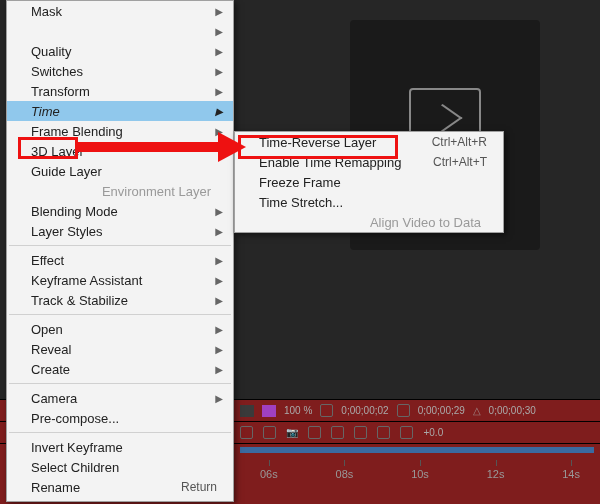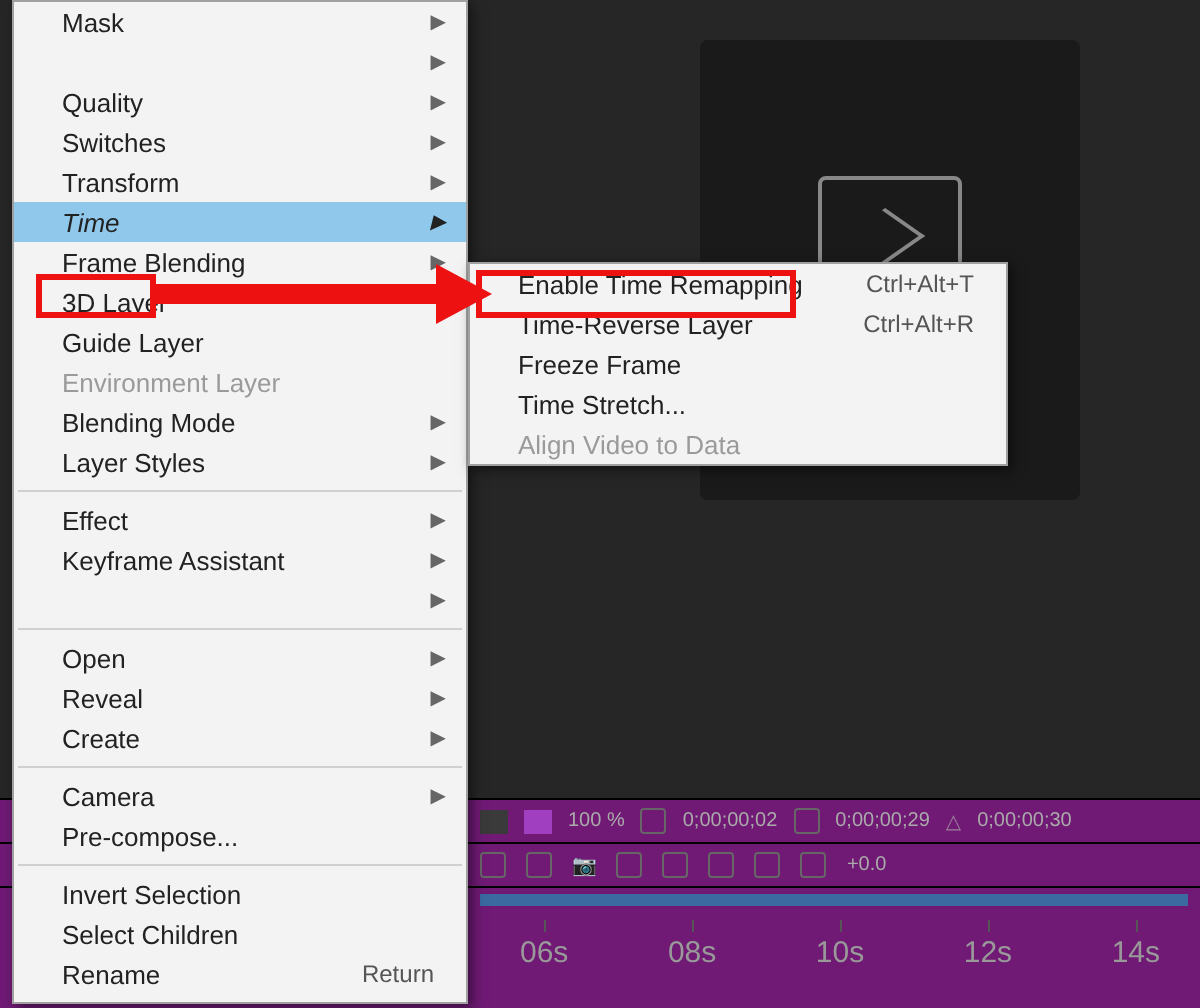--- a/index.html
+++ b/index.html
@@ -5,35 +5,35 @@
   * { box-sizing: border-box; margin: 0; padding: 0; font-family: "Segoe UI", Tahoma, sans-serif; }
   body { background: #262626; width: 600px; height: 504px; overflow: hidden; position: relative; }
   
   .dark-panel { position: absolute; inset: 0; background: #262626; }
   
   .comp-placeholder { position: absolute; left: 350px; top: 20px; width: 190px; height: 230px; background: #1a1a1a; border-radius: 4px; display: flex; flex-direction: column; align-items: center; justify-content: center; }
   .comp-placeholder .icon-box { width: 72px; height: 60px; border: 2px solid #888; border-radius: 4px; position: relative; margin-bottom: 18px; }
   .comp-placeholder .icon-box::after { content:""; position:absolute; left:50%; top:50%; width:22px; height:22px; border-top:2px solid #888; border-right:2px solid #888; transform: translate(-60%,-50%) rotate(45deg) skew(-10deg,-10deg); }
   .comp-placeholder .label { color: #bbb; font-size: 14px; }
   
-  .timeline { position: absolute; left: 0; right: 0; bottom: 0; height: 105px; background: #701a75; border-top: 1px solid #000; color: #aaa; font-size: 10px; }
+  .timeline { position: absolute; left: 0; right: 0; bottom: 0; height: 105px; background: #7f1d1d; border-top: 1px solid #000; color: #aaa; font-size: 10px; }
   .tl-row1 { height: 22px; border-bottom: 1px solid #000; display:flex; align-items:center; padding-left: 240px; gap: 8px; }
   .tl-row1 .swatch { width: 14px; height: 12px; background: #a040c0; }
   .tl-row1 .grey-sw { width: 14px; height: 12px; background: #3a3a3a; }
   .tl-row2 { height: 22px; border-bottom: 1px solid #000; display:flex; align-items:center; padding-left: 240px; gap: 10px; }
   .tl-blue { height: 6px; background: #3a6aa0; margin: 3px 6px 0 240px; }
   .ruler { position: absolute; left: 240px; right: 0; bottom: 12px; height: 24px; display:flex; justify-content: space-between; padding: 0 20px; }
-  .ruler span { color: #999; font-size: 15px; position: relative; }
+  .ruler span { color: #999; font-size: 11px; position: relative; }
   .ruler span::before { content:""; position:absolute; left:50%; top:-8px; width:1px; height:6px; background:#555; }
   
   .menu { position: absolute; background: #f3f3f3; border: 1px solid #a0a0a0; box-shadow: 2px 2px 6px rgba(0,0,0,0.5); font-size: 13px; color: #222; }
   .menu1 { left: 6px; top: 0; width: 228px; height: 502px; }
   .menu-item { display: flex; align-items: center; height: 20px; padding: 0 22px 0 24px; position: relative; white-space: nowrap; }
   .menu-item.hover { background: #90c8ec; font-style: italic; }
-  .menu-item.disabled { color: #9a9a9a; }
+  .menu-item.disabled { color: #9a9a9a; justify-content: flex-end; }
   .menu-item .arrow { position: absolute; right: 10px; font-size: 10px; color: #666; }
   .menu-item.hover .arrow { color: #222; }
   .sep { height: 1px; background: #d0d0d0; margin: 4px 2px; }
   .shortcut { position: absolute; right: 16px; color: #555; font-size: 12px; }
   
   .menu2 { left: 234px; top: 131px; width: 270px; }
   
   .red-box { position: absolute; border: 3px solid #e11; pointer-events: none; }
   .red1 { left: 18px; top: 137px; width: 60px; height: 22px; }
   .red2 { left: 238px; top: 135px; width: 160px; height: 24px; }
@@ -133,20 +133,21 @@
   <div class="sep"></div>
   <div class="menu-item">
       <span>Effect</span>
       <span class="arrow">▶</span>
     </div>
   <div class="menu-item">
       <span>Keyframe Assistant</span>
       <span class="arrow">▶</span>
     </div>
   <div class="menu-item">
+      <span>Track &amp; Stabilize</span>
       <span class="arrow">▶</span>
     </div>
   <div class="sep"></div>
   <div class="menu-item">
       <span>Open</span>
       <span class="arrow">▶</span>
     </div>
   <div class="menu-item">
       <span>Reveal</span>
       <span class="arrow">▶</span>
@@ -158,39 +159,39 @@
   <div class="sep"></div>
   <div class="menu-item">
       <span>Camera</span>
       <span class="arrow">▶</span>
     </div>
   <div class="menu-item">
       <span>Pre-compose...</span>
     </div>
   <div class="sep"></div>
   <div class="menu-item">
-      <span>Invert Selection</span>
+      <span>Invert Keyframe</span>
     </div>
   <div class="menu-item">
       <span>Select Children</span>
     </div>
   <div class="menu-item">
       <span>Rename</span>
       <span class="shortcut">Return</span>
     </div>
 </div>
 
 <div class="menu menu2">
   <div class="menu-item">
+      <span>Time-Reverse Layer</span>
+      <span class="shortcut">Ctrl+Alt+R</span>
+    </div>
+  <div class="menu-item">
       <span>Enable Time Remapping</span>
       <span class="shortcut">Ctrl+Alt+T</span>
-    </div>
-  <div class="menu-item">
-      <span>Time-Reverse Layer</span>
-      <span class="shortcut">Ctrl+Alt+R</span>
     </div>
   <div class="menu-item">
       <span>Freeze Frame</span>
     </div>
   <div class="menu-item">
       <span>Time Stretch...</span>
     </div>
   <div class="menu-item disabled">
       <span>Align Video to Data</span>
     </div>

